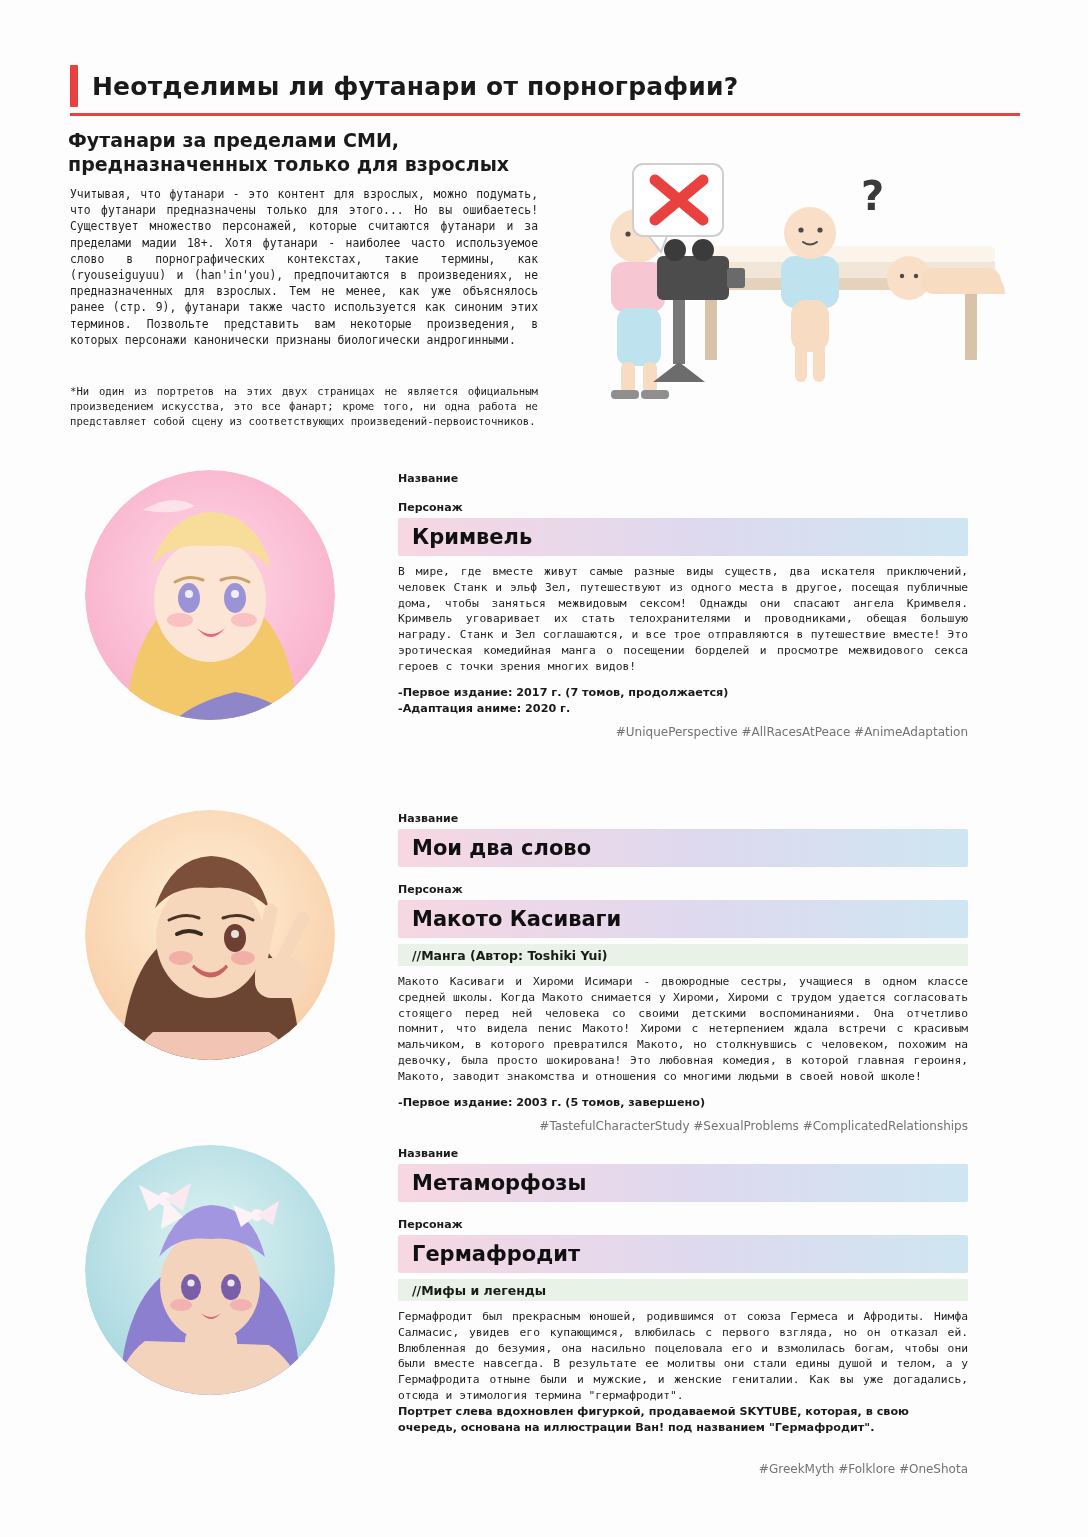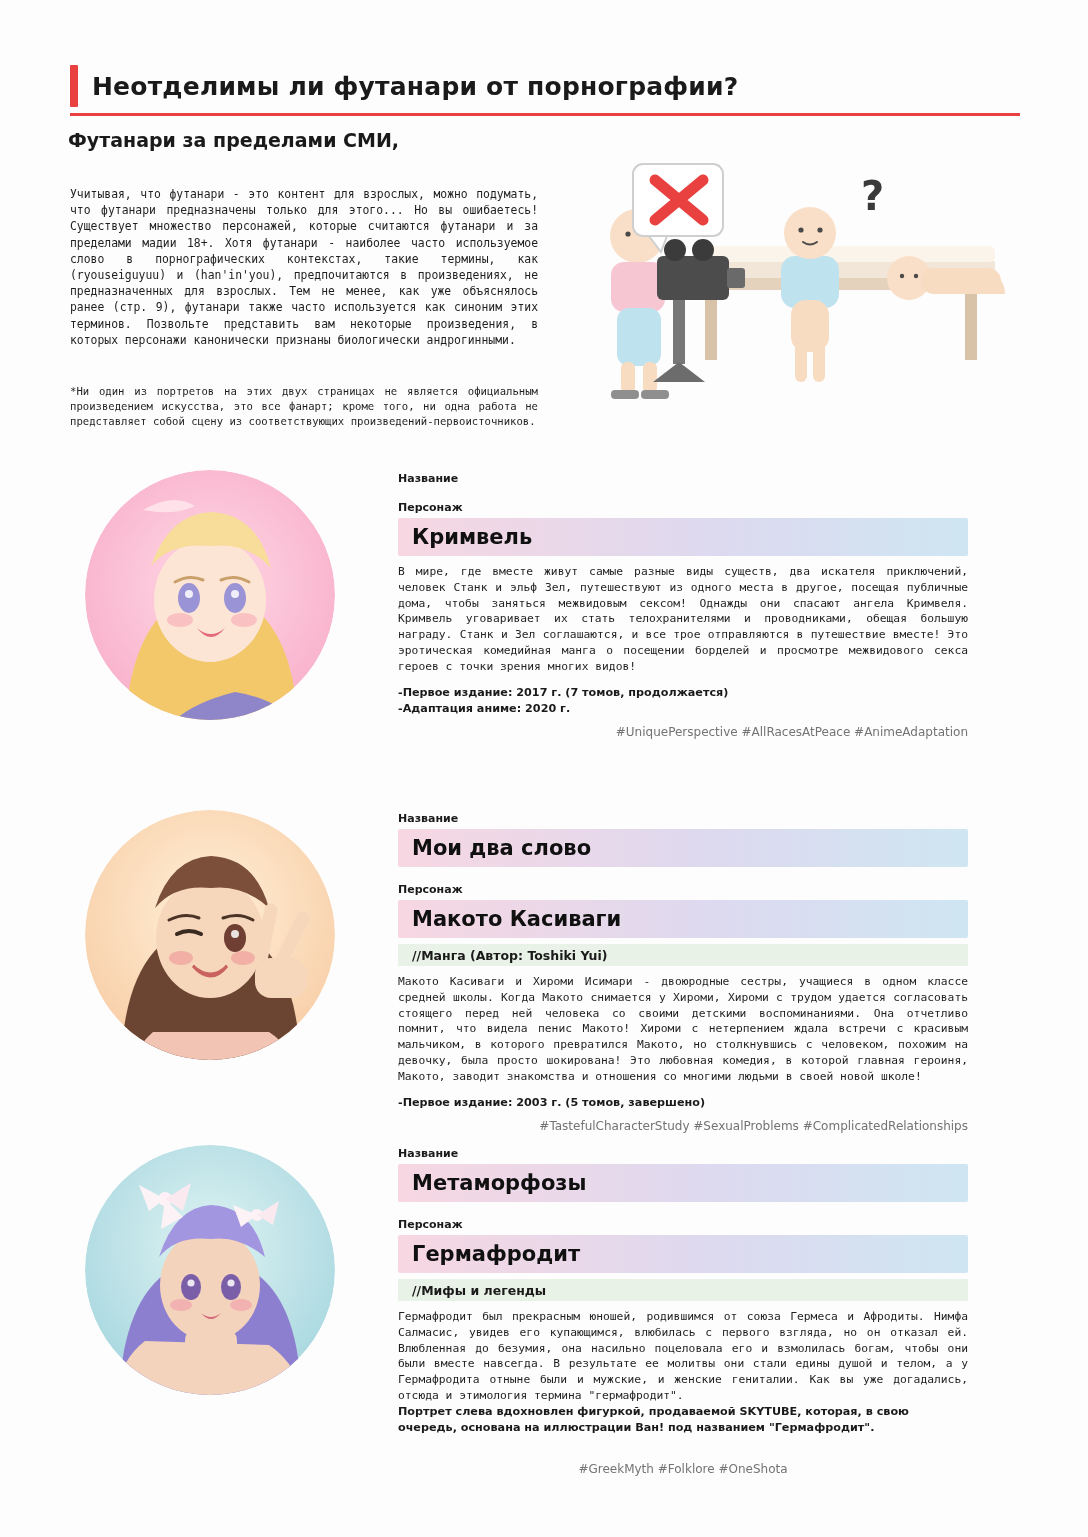--- a/index.html
+++ b/index.html
@@ -89,20 +89,21 @@
 <div class="page">
 
   <div class="title-row">
     <div class="title-bar"></div>
     <div class="title-text">Неотделимы ли футанари от порнографии?</div>
   </div>
   <div class="title-underline"></div>
 
   <div class="subtitle">
     <span>Футанари за пределами СМИ,</span><br>
+    <span>предназначенных только для взрослых</span>
   </div>
 
   <div class="intro">Учитывая, что футанари - это контент для взрослых, можно подумать, что футанари предназначены только для этого... Но вы ошибаетесь! Существует множество персонажей, которые считаются футанари и за пределами мадии 18+. Хотя футанари - наиболее часто используемое слово в порнографических контекстах, такие термины, как (ryouseiguyuu) и (han'in'you), предпочитаются в произведениях, не предназначенных для взрослых. Тем не менее, как уже объяснялось ранее (стр. 9), футанари также часто используется как синоним этих терминов. Позвольте представить вам некоторые произведения, в которых персонажи канонически признаны биологически андрогинными.</div>
   <div class="footnote">*Ни один из портретов на этих двух страницах не является официальным произведением искусства, это все фанарт; кроме того, ни одна работа не представляет собой сцену из соответствующих произведений-первоисточников.</div>
 
   <div class="illo">
     <svg width="480" height="300" viewBox="0 0 480 300">
 
       <rect x="150" y="110" width="300" height="18" rx="4" fill="#f2e6d8"></rect>
       <rect x="150" y="128" width="300" height="12" rx="3" fill="#e4d2bd"></rect>
@@ -274,17 +275,17 @@
     </div>
 
     <div style="position:absolute;left:398px;top:2px;width:570px;">
       <div class="label">Название</div>
       <div class="bar title-bar-bg">Метаморфозы</div>
       <div class="label" style="margin-top:16px;">Персонаж</div>
       <div class="bar char-bar-bg">Гермафродит</div>
       <div class="srcline">//Мифы и легенды</div>
       <div class="body">Гермафродит был прекрасным юношей, родившимся от союза Гермеса и Афродиты. Нимфа Салмасис, увидев его купающимся, влюбилась с первого взгляда, но он отказал ей. Влюбленная до безумия, она насильно поцеловала его и взмолилась богам, чтобы они были вместе навсегда. В результате ее молитвы они стали едины душой и телом, а у Гермафродита отныне были и мужские, и женские гениталии. Как вы уже догадались, отсюда и этимология термина "гермафродит".</div>
       <div class="note">Портрет слева вдохновлен фигуркой, продаваемой SKYTUBE, которая, в свою очередь, основана на иллюстрации Ван! под названием "Гермафродит".</div>
-      <div class="tags" style="margin-top:26px;text-align:center;">#GreekMyth #Folklore #OneShota</div>
+      <div class="tags" style="margin-top:26px;">#GreekMyth #Folklore #OneShota</div>
     </div>
   </div>
 
 </div>
 
 </body></html>

